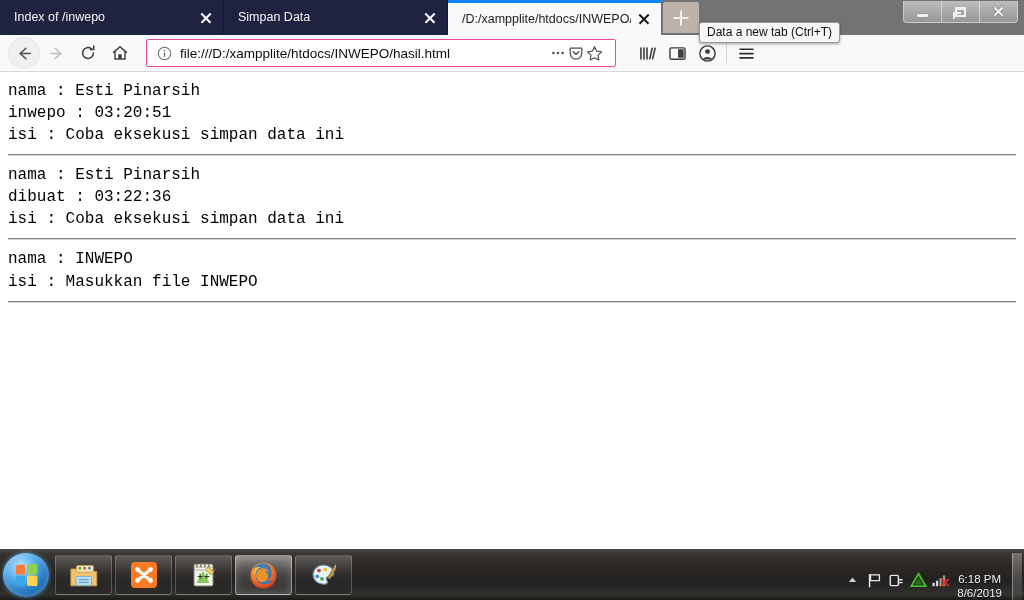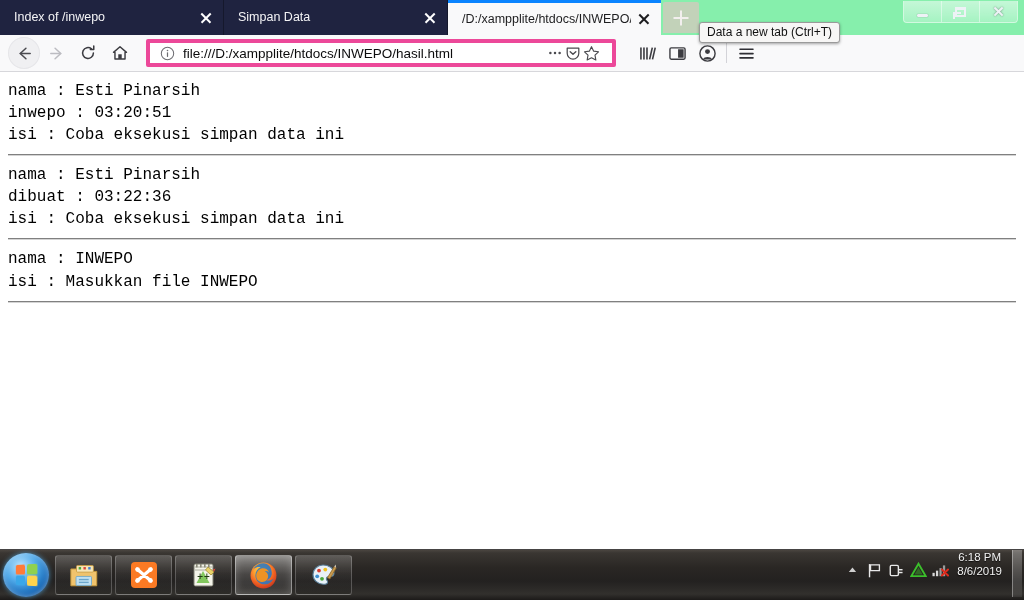--- a/index.html
+++ b/index.html
@@ -27,21 +27,21 @@
   #browser {
     position: absolute; left: 0; top: 0;
     width: 1024px; height: 549px;
     overflow: hidden;
   }
 
   
   .tabstrip {
     position: relative;
     height: 35px;
-    background: #86efac;
+    background: #737373;
     display: flex;
     align-items: flex-end;
     padding-left: 0;
   }
   .tab {
     position: relative;
     height: 35px;
     display: flex;
     align-items: center;
     box-sizing: border-box;
@@ -189,21 +189,21 @@
     position: relative;
   }
   .navbtn.back { border-radius: 50%; background: #f0f0f2; box-shadow: inset 0 0 0 1px #e6e6e9; }
   .navbtn svg { display:block; }
 
   .urlbar {
     flex: 1 1 auto;
     height: 28px;
     margin: 0 8px 0 10px;
     background: #ffffff;
-    border: 4px solid #ec4899;
+    border: 1px solid #ec4899;
     border-radius: 2px;
     display: flex;
     align-items: center;
     padding: 0 12px 0 8px;
     box-sizing: border-box;
     max-width: 470px;
   }
   .url-text {
     flex: 1 1 auto;
     font-size: 13.5px;
@@ -324,21 +324,21 @@
   .taskbtn.active {
     background: linear-gradient(180deg, rgba(255,255,255,.42), rgba(255,255,255,.16) 48%, rgba(255,255,255,.06));
     border-color: rgba(255,255,255,.45);
     box-shadow: inset 0 0 8px rgba(255,255,255,.22);
   }
   .taskbtn svg { display:block; }
 
   .tray {
     margin-left: auto;
     display: flex;
-    align-items: flex-start;
+    align-items: flex-end;
     height: 100%;
     padding-right: 2px;
   }
   .tray-icon {
     width: 22px; height: 40px;
     display: flex; align-items: center; justify-content: center;
   }
   .clock {
     color: #f2f2f2;
     font-size: 11.5px;

